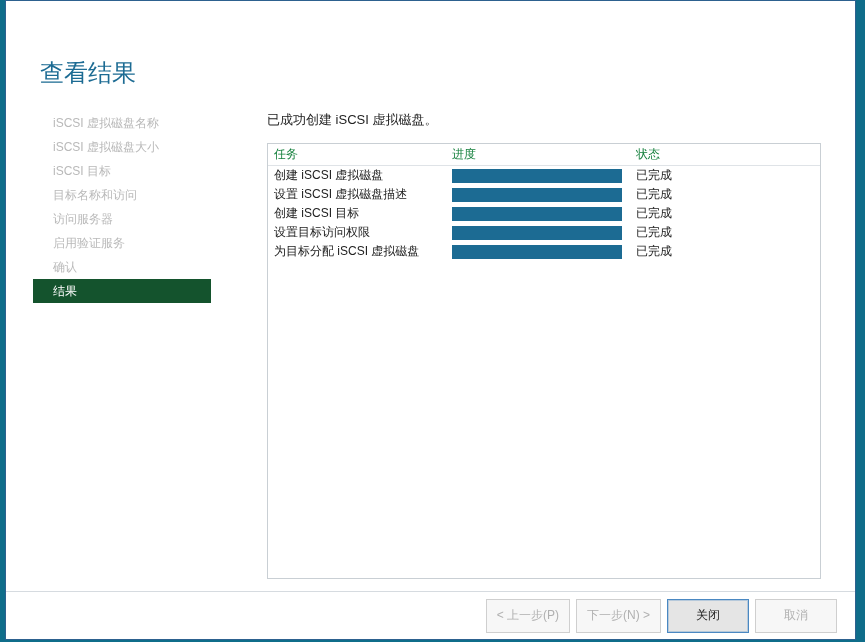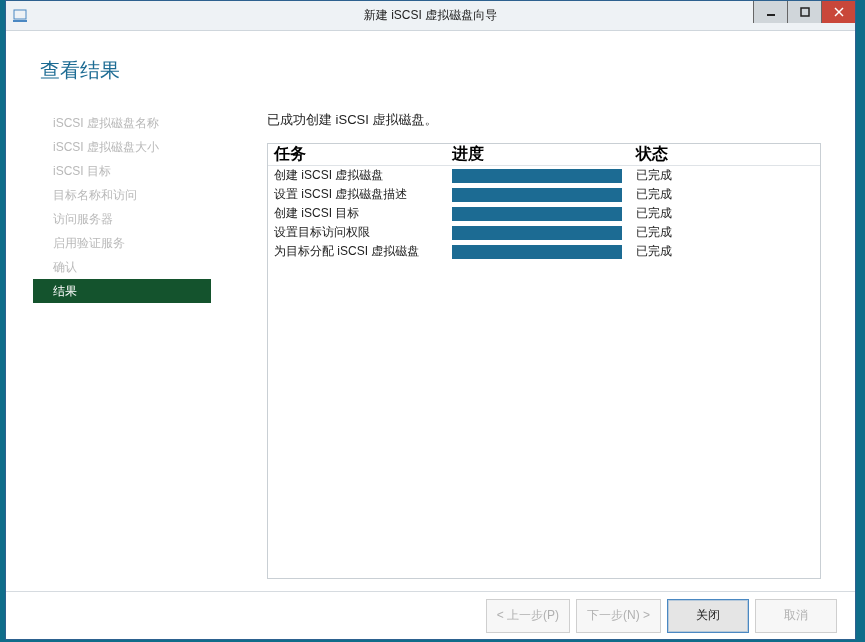--- a/index.html
+++ b/index.html
@@ -74,21 +74,21 @@
     top: 30px;
     left: 0;
     right: 0;
     bottom: 48px;
     background: #fff;
   }
   .page-heading {
     position: absolute;
     left: 34px;
     top: 26px;
-    font-size: 20px;
+    font-size: 24px;
     color: #1c6b93;
     font-weight: 400;
   }
   .sidebar {
     position: absolute;
     left: 27px;
     top: 80px;
     width: 178px;
   }
   .sidebar-item {
@@ -121,23 +121,22 @@
     width: 100%;
     height: 436px;
     display: flex;
     flex-direction: column;
   }
   .thead {
     display: flex;
     border-bottom: 1px solid #dfe3e7;
     height: 22px;
     align-items: center;
-    font-size: 16px;
-    color: #000000;
-    font-weight: bold;
+    font-size: 12px;
+    color: #15803d;
   }
   .col-task   { width: 184px; padding-left: 6px; }
   .col-prog   { width: 178px; }
   .col-stat   { flex: 1; padding-left: 6px; }
   .tbody { flex: 1; overflow: hidden; }
   .row {
     display: flex;
     height: 19px;
     align-items: center;
     font-size: 12px;
@@ -182,47 +181,20 @@
     background: #e5e5e5;
     box-shadow: inset 0 0 0 1px rgba(74,136,194,.3);
     color: #222;
   }
 </style>
 </head>
 <body>
 
 <div class="window">
 
-  <div class="titlebar">
-    <span class="titlebar-icon">
-      <svg viewBox="0 0 16 16" width="16" height="16">
-        <rect x="2" y="2" width="12" height="9" fill="none" stroke="#4a88c2" stroke-width="1"></rect>
-        <rect x="1" y="12" width="14" height="2" fill="#4a88c2"></rect>
-      </svg>
-    </span>
-    <div class="titlebar-title">新建 iSCSI 虚拟磁盘向导</div>
-    <div class="win-controls">
-      <div class="win-btn min">
-        <svg width="10" height="10">
-            <rect x="1" y="7" width="8" height="2" fill="#222"></rect>
-          </svg>
-      </div>
-      <div class="win-btn max">
-        <svg width="10" height="10">
-            <rect x="1" y="1" width="8" height="8" fill="none" stroke="#222" stroke-width="1.5"></rect>
-          </svg>
-      </div>
-      <div class="win-btn close">
-        <svg width="10" height="10">
-            <line x1="1" y1="1" x2="9" y2="9" stroke="#fff" stroke-width="1.5"></line>
-            <line x1="9" y1="1" x2="1" y2="9" stroke="#fff" stroke-width="1.5"></line>
-          </svg>
-      </div>
-    </div>
-  </div>
 
   <div class="content">
     <div class="page-heading">查看结果</div>
 
     <div class="sidebar">
       <div class="sidebar-item">iSCSI 虚拟磁盘名称</div>
       <div class="sidebar-item">iSCSI 虚拟磁盘大小</div>
       <div class="sidebar-item">iSCSI 目标</div>
       <div class="sidebar-item">目标名称和访问</div>
       <div class="sidebar-item">访问服务器</div>

